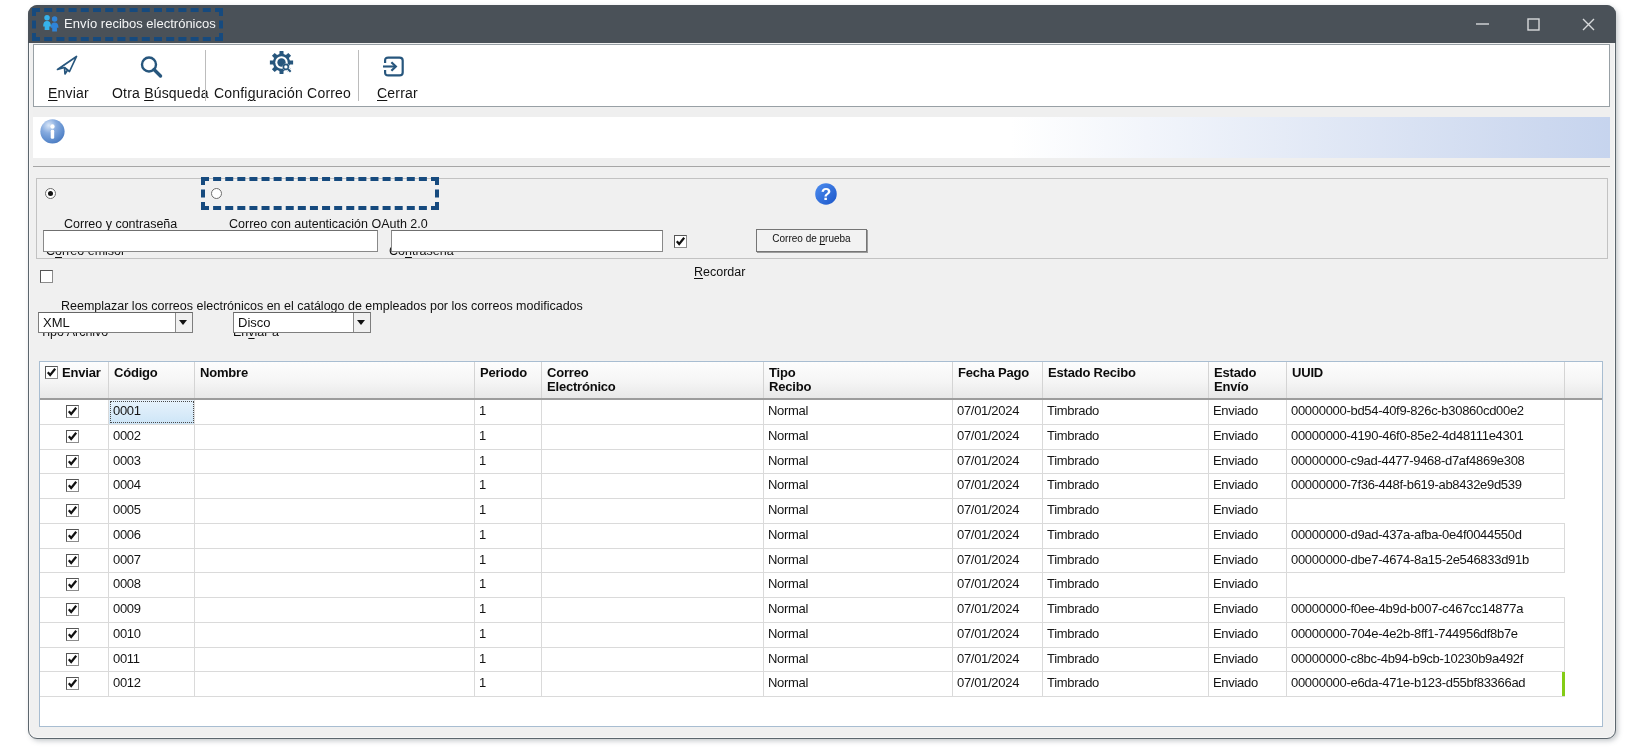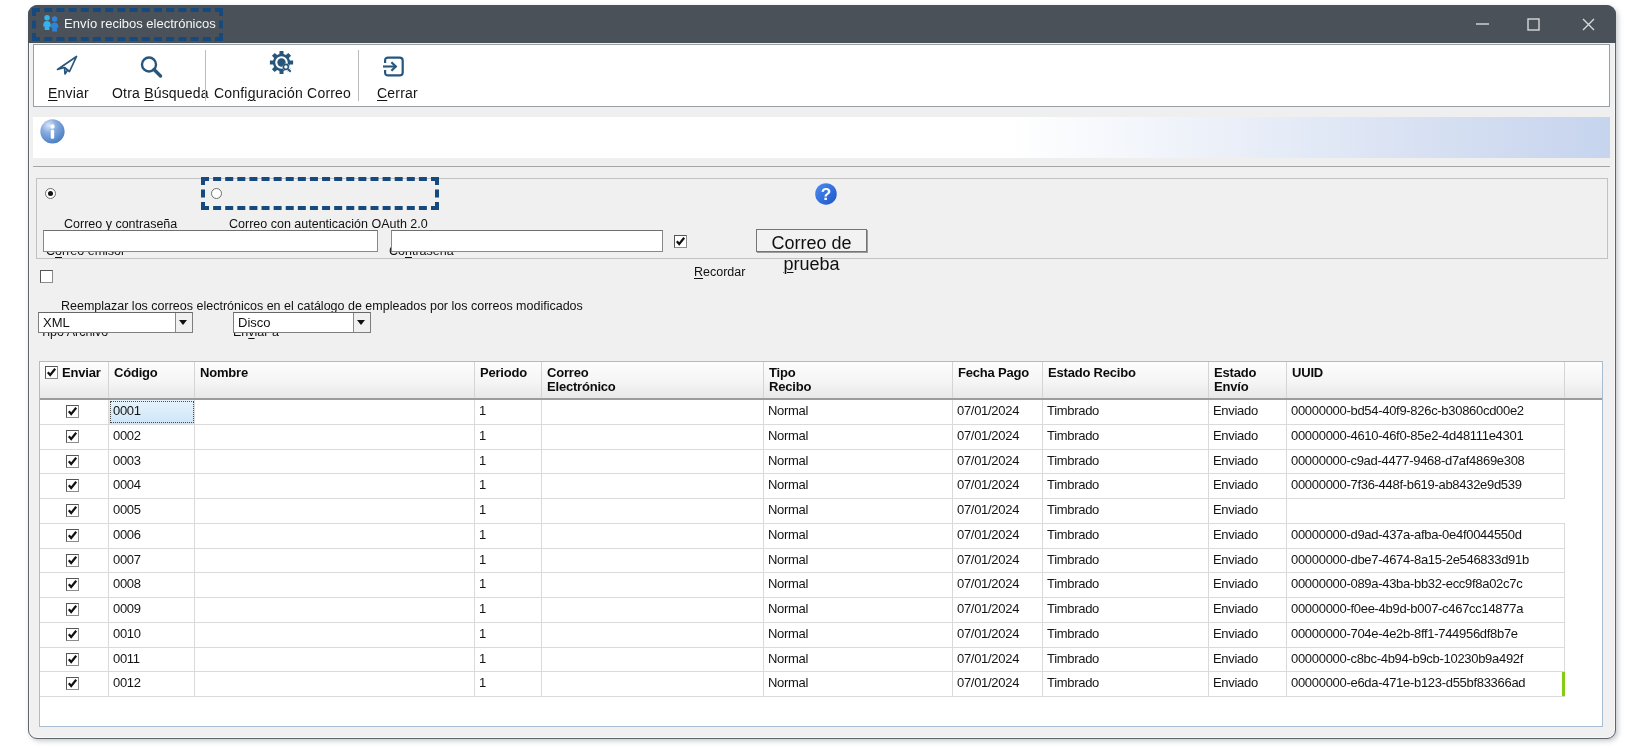--- a/index.html
+++ b/index.html
@@ -19,21 +19,21 @@
 .tsep { position:absolute; width:1px; height:51px; top:50px; background:#bcbcbc; }
 #ribbon { left:33px; top:107px; width:1577px; height:60px; background:#efefef; border-bottom:1px solid #a6a6a6; }
 #ribbon .band { position:absolute; left:0; top:10px; width:100%; height:41px;
   background:linear-gradient(to right,#ffffff 0%,#ffffff 62%,#ccd8ef 96%,#c6d4ee 100%); }
 #grp { left:36px; top:178px; width:1572px; height:81px; border:1px solid #c2c2c2; }
 .flabel { position:absolute; font-size:12.5px; color:#101010; white-space:nowrap;margin-top:29px; }
 .tinput { position:absolute; height:22px; background:#fff; border:1px solid #898989; border-top-color:#6f6f6f; }
 .radio { position:absolute; width:11px; height:11px; border-radius:50%; background:#fff; border:1px solid #6d6d6d; }
 .radio.sel::after { content:""; position:absolute; left:2px; top:2px; width:5px; height:5px; border-radius:50%; background:#111; }
 .cb { position:absolute; width:13px; height:13px; background:#fff; border:1px solid #8c8c8c; border-top-color:#565656; border-left-color:#565656; }
-.btn { position:absolute; background:#f2f2f2; border:1px solid #757575; box-shadow:1px 1px 0 #9c9c9c; font-size:18px; text-align:center; color:#101010; }
+.btn { position:absolute; background:#f2f2f2; border:1px solid #757575; box-shadow:1px 1px 0 #9c9c9c; font-size:10px; text-align:center; color:#101010; }
 .combo { position:absolute; height:21px; background:#fff; border:1px solid #7e7e7e; border-top-color:#666; }
 .combo .txt { position:absolute; left:4px; top:2px; font-size:13px; color:#101010; }
 .combo .drop { position:absolute; right:0; top:0; bottom:0; width:17px; background:#f0f0f0; border-left:1px solid #8a8a8a; }
 .combo .drop::after { content:""; position:absolute; left:3px; top:7px; border-left:4.5px solid transparent; border-right:4.5px solid transparent; border-top:5px solid #111; }
 #tbl { left:39px; top:361px; width:1564px; height:366px; background:#fff; border:1px solid #a8bdd1; }
 #hdr { left:40px; top:362px; width:1562px; height:38px; display:flex;
   background:linear-gradient(#fdfdfd,#f5f5f5 55%,#e8e8e8 100%); border-bottom:2px solid #9c9c9c; }
 .hcell { position:relative; flex:none; height:100%; border-right:1px solid #d4d4d4; font-weight:bold; font-size:13px; letter-spacing:-0.2px; color:#0c0c0c; padding:4px 0 0 5px; line-height:13.5px; }
 #rows { left:40px; top:400px; width:1525px; }
 .drow { display:flex; height:24.75px; border-bottom:1px solid #dadada; font-size:13px; letter-spacing:-0.3px; color:#141414; }
@@ -200,21 +200,21 @@
           </span>
         </div>
       <div class="dcell" style="width:86px">0002</div>
       <div class="dcell" style="width:280px"></div>
       <div class="dcell" style="width:67px">1</div>
       <div class="dcell" style="width:222px"></div>
       <div class="dcell" style="width:189px">Normal</div>
       <div class="dcell" style="width:90px">07/01/2024</div>
       <div class="dcell" style="width:166px">Timbrado</div>
       <div class="dcell" style="width:78px">Enviado</div>
-      <div class="dcell" style="width:278px;border-right:1px solid #dadada">00000000-4610-46f0-85e2-4d48111e4301</div>
+      <div class="dcell" style="width:278px;border-right:1px solid #dadada">00000000-4190-46f0-85e2-4d48111e4301</div>
     </div>
     <div class="drow">
       <div class="dcell" style="width:69px">
           <span class="cb" style="left:26px;top:5px">
             <svg class="ckm" width="11" height="11" viewBox="0 0 11 11">
               <path d="M1.8 5.2 L4.2 8 L9.2 1.8" fill="none" stroke="#111" stroke-width="2.2"></path>
             </svg>
           </span>
         </div>
       <div class="dcell" style="width:86px">0003</div>
@@ -307,21 +307,20 @@
           </span>
         </div>
       <div class="dcell" style="width:86px">0008</div>
       <div class="dcell" style="width:280px"></div>
       <div class="dcell" style="width:67px">1</div>
       <div class="dcell" style="width:222px"></div>
       <div class="dcell" style="width:189px">Normal</div>
       <div class="dcell" style="width:90px">07/01/2024</div>
       <div class="dcell" style="width:166px">Timbrado</div>
       <div class="dcell" style="width:78px">Enviado</div>
-      <div class="dcell" style="width:278px;border-right:1px solid #dadada">00000000-089a-43ba-bb32-ecc9f8a02c7c</div>
     </div>
     <div class="drow">
       <div class="dcell" style="width:69px">
           <span class="cb" style="left:26px;top:5px">
             <svg class="ckm" width="11" height="11" viewBox="0 0 11 11">
               <path d="M1.8 5.2 L4.2 8 L9.2 1.8" fill="none" stroke="#111" stroke-width="2.2"></path>
             </svg>
           </span>
         </div>
       <div class="dcell" style="width:86px">0009</div>

